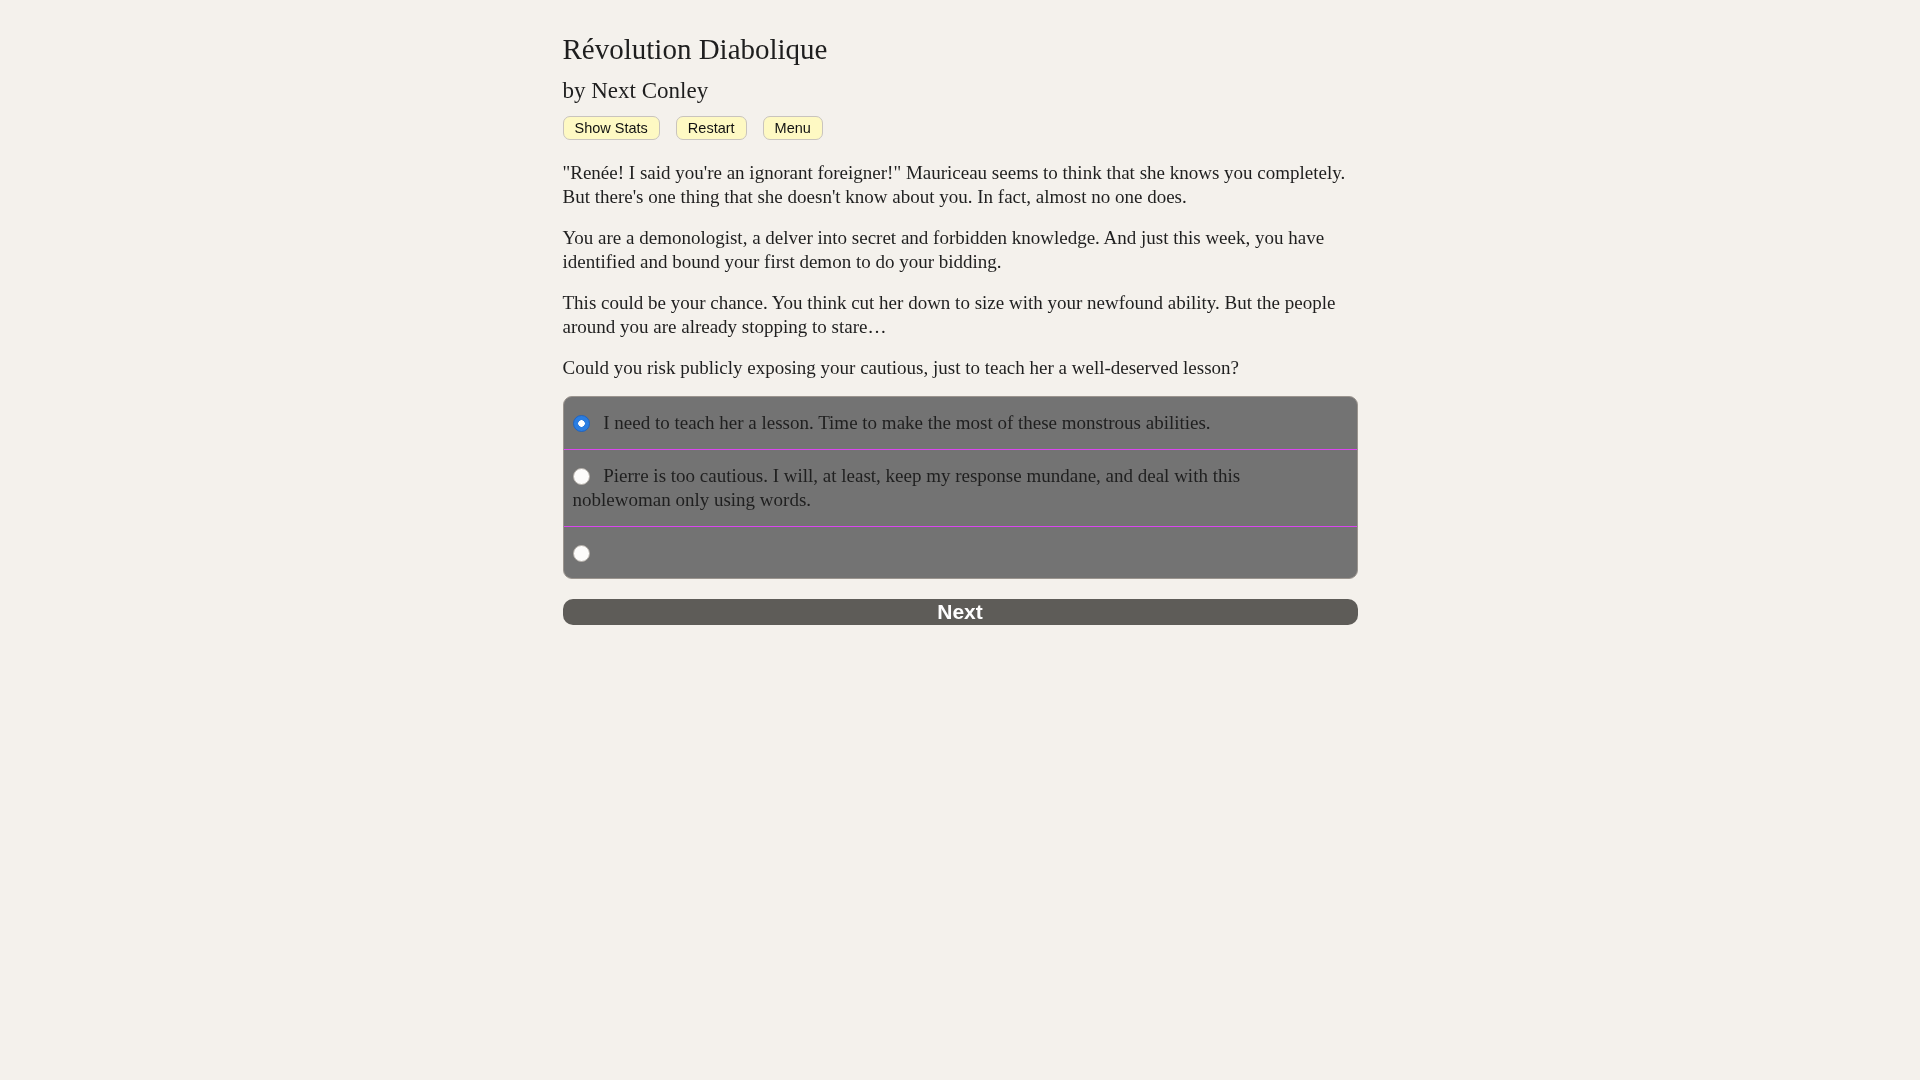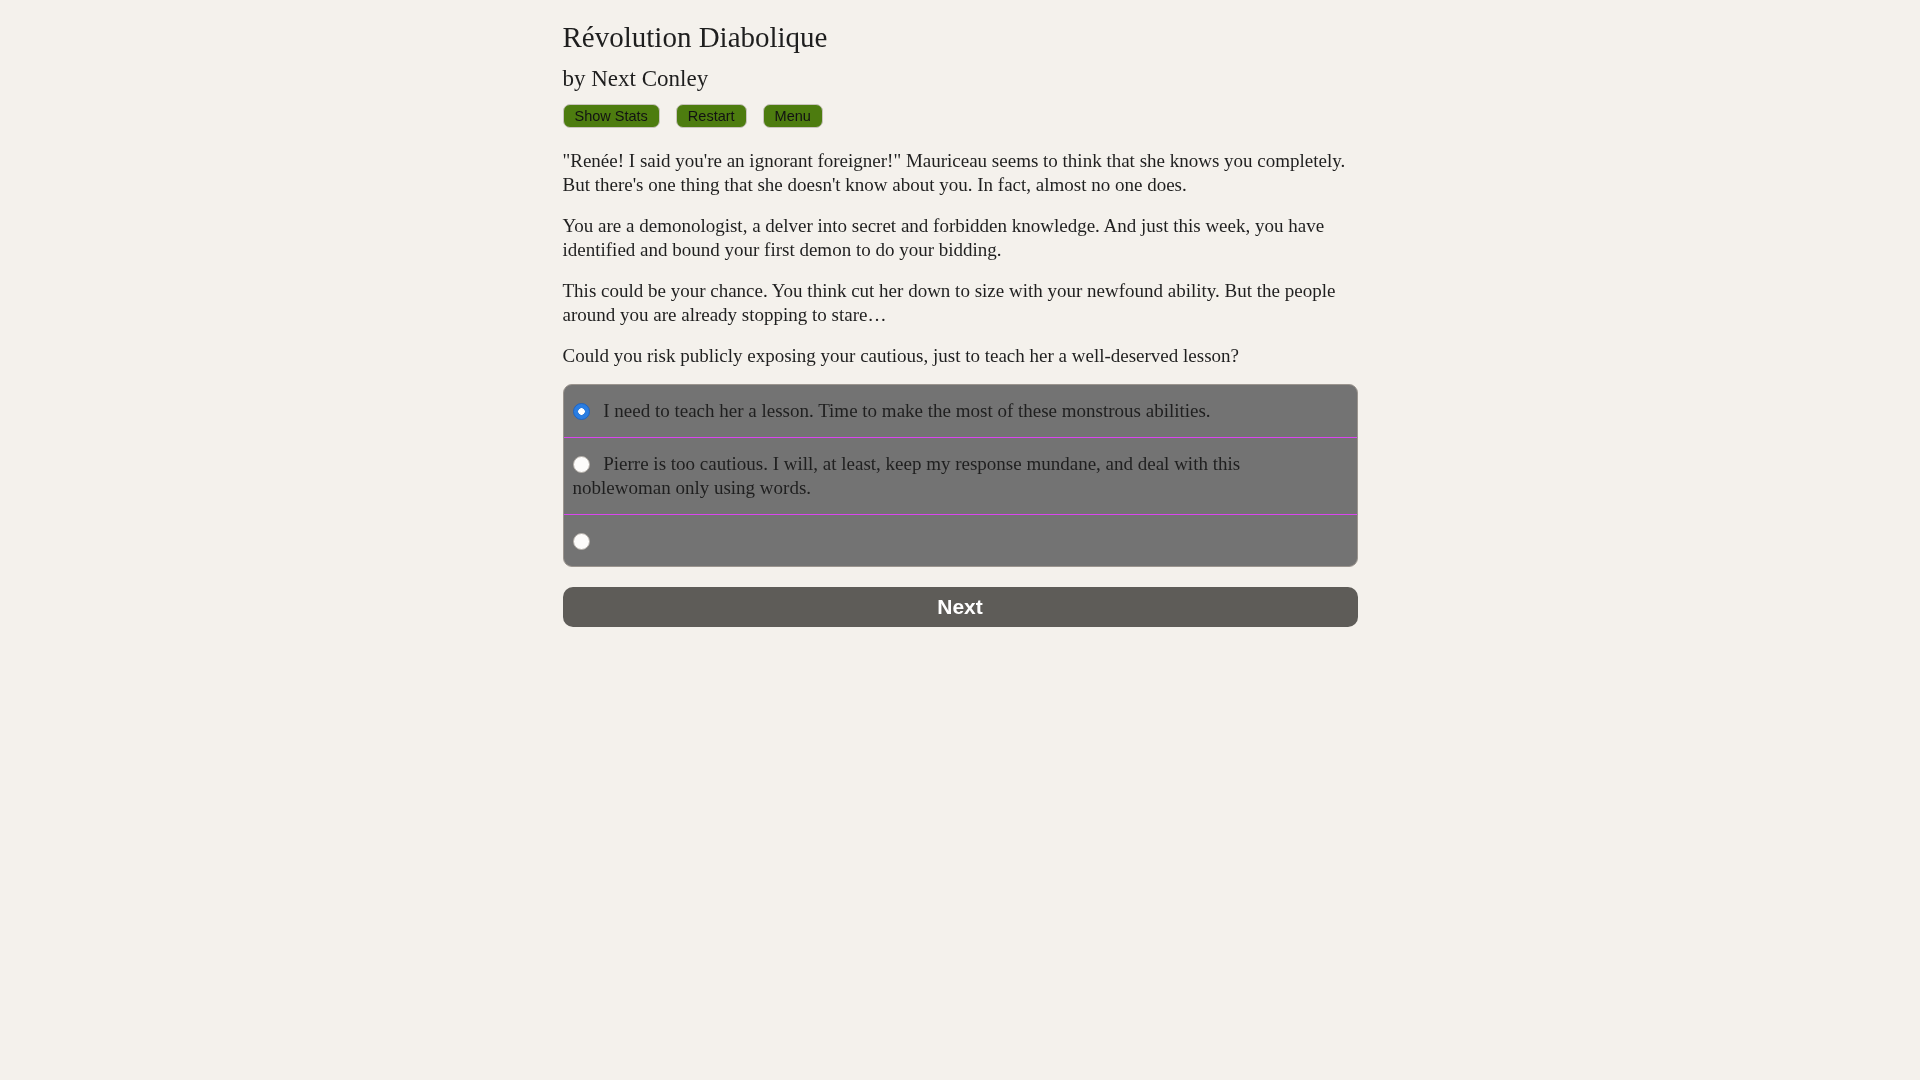--- a/index.html
+++ b/index.html
@@ -6,21 +6,21 @@
   html, body {
     margin: 0;
     padding: 0;
     width: 1920px;
     height: 1080px;
     background: #f4f1ec;
   }
   .content {
     width: 795px;
     margin: 0 auto;
-    padding-top: 22px;
+    padding-top: 34px;
     font-family: "Liberation Serif", serif;
     color: #222222;
   }
   .game-title {
     font-size: 29px;
     font-weight: 400;
     margin: 0;
     line-height: 1.05;
     color: #1e1e1e;
   }
@@ -33,21 +33,21 @@
   }
   .toolbar {
     display: flex;
     gap: 16px;
     margin-top: 12px;
   }
   .toolbar button {
     font-family: "Liberation Sans", sans-serif;
     font-size: 14.5px;
     color: #121212;
-    background: #4d7c0f;
+    background: #fef9c3;
     border: 1px solid #c9c4be;
     border-radius: 7px;
     padding: 3px 11px;
     height: 24px;
     line-height: 16px;
     cursor: pointer;
   }
   .story { margin-top: 21px; }
   .story p {
     font-size: 19px;
@@ -86,21 +86,21 @@
     cursor: pointer;
   }
   .choice-row input[type="radio"]:checked {
     border: 1px solid #1c63c4;
     background: radial-gradient(circle, #ffffff 0 3px, #2b7de0 3.5px 100%);
   }
   .next-button {
     display: block;
     width: 100%;
     margin-top: 20px;
-    height: 40px;
+    height: 26px;
     background: #5e5c58;
     color: #ffffff;
     border: none;
     border-radius: 10px;
     font-family: "Liberation Sans", sans-serif;
     font-size: 21px;
     font-weight: 700;
     cursor: pointer;
   }
 </style>

